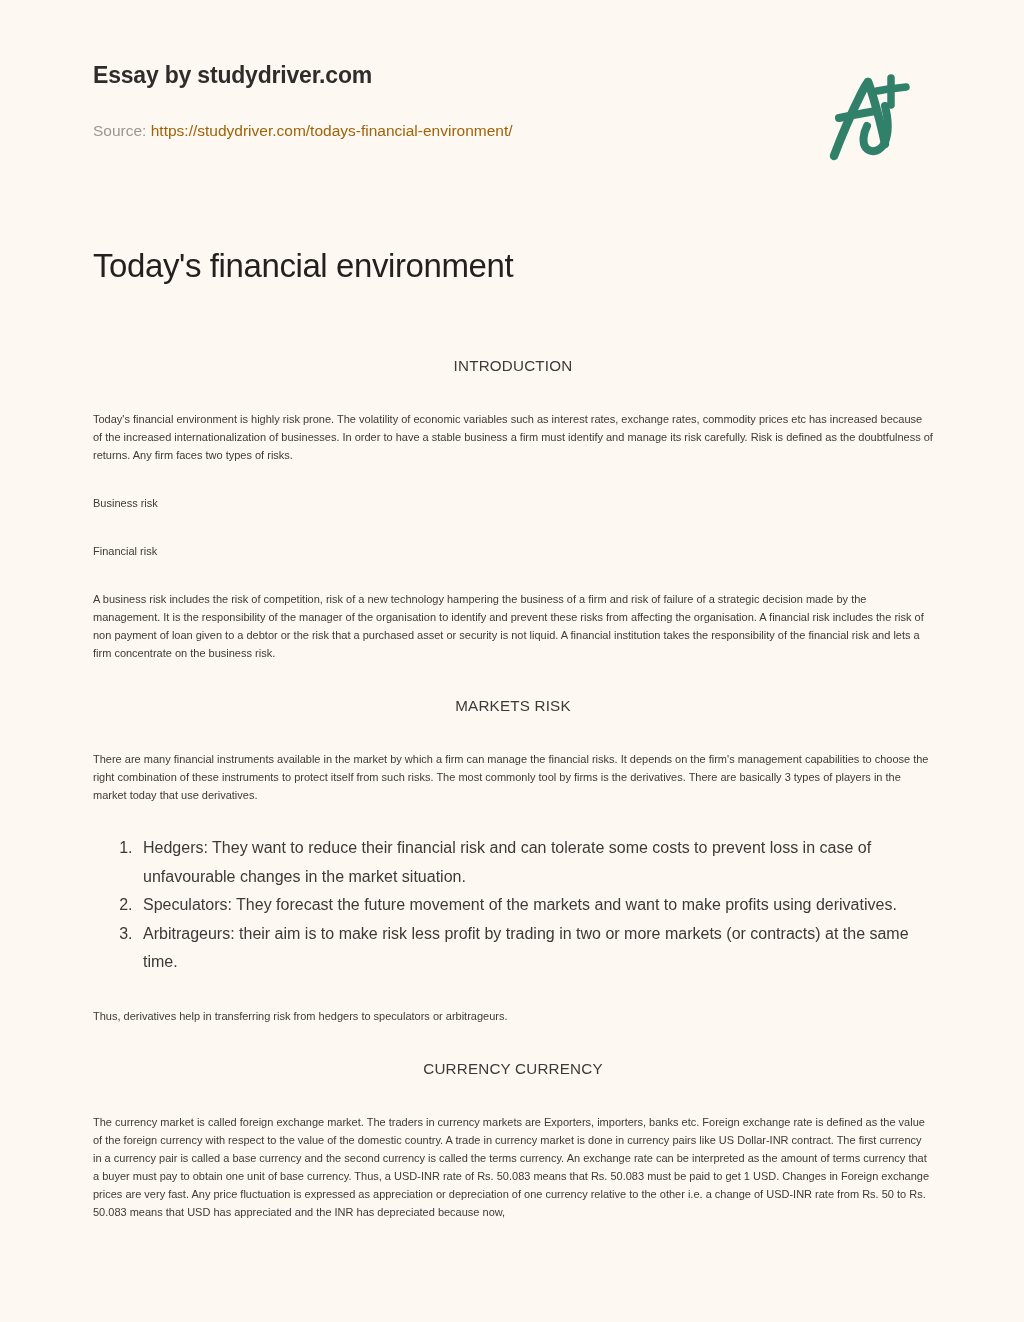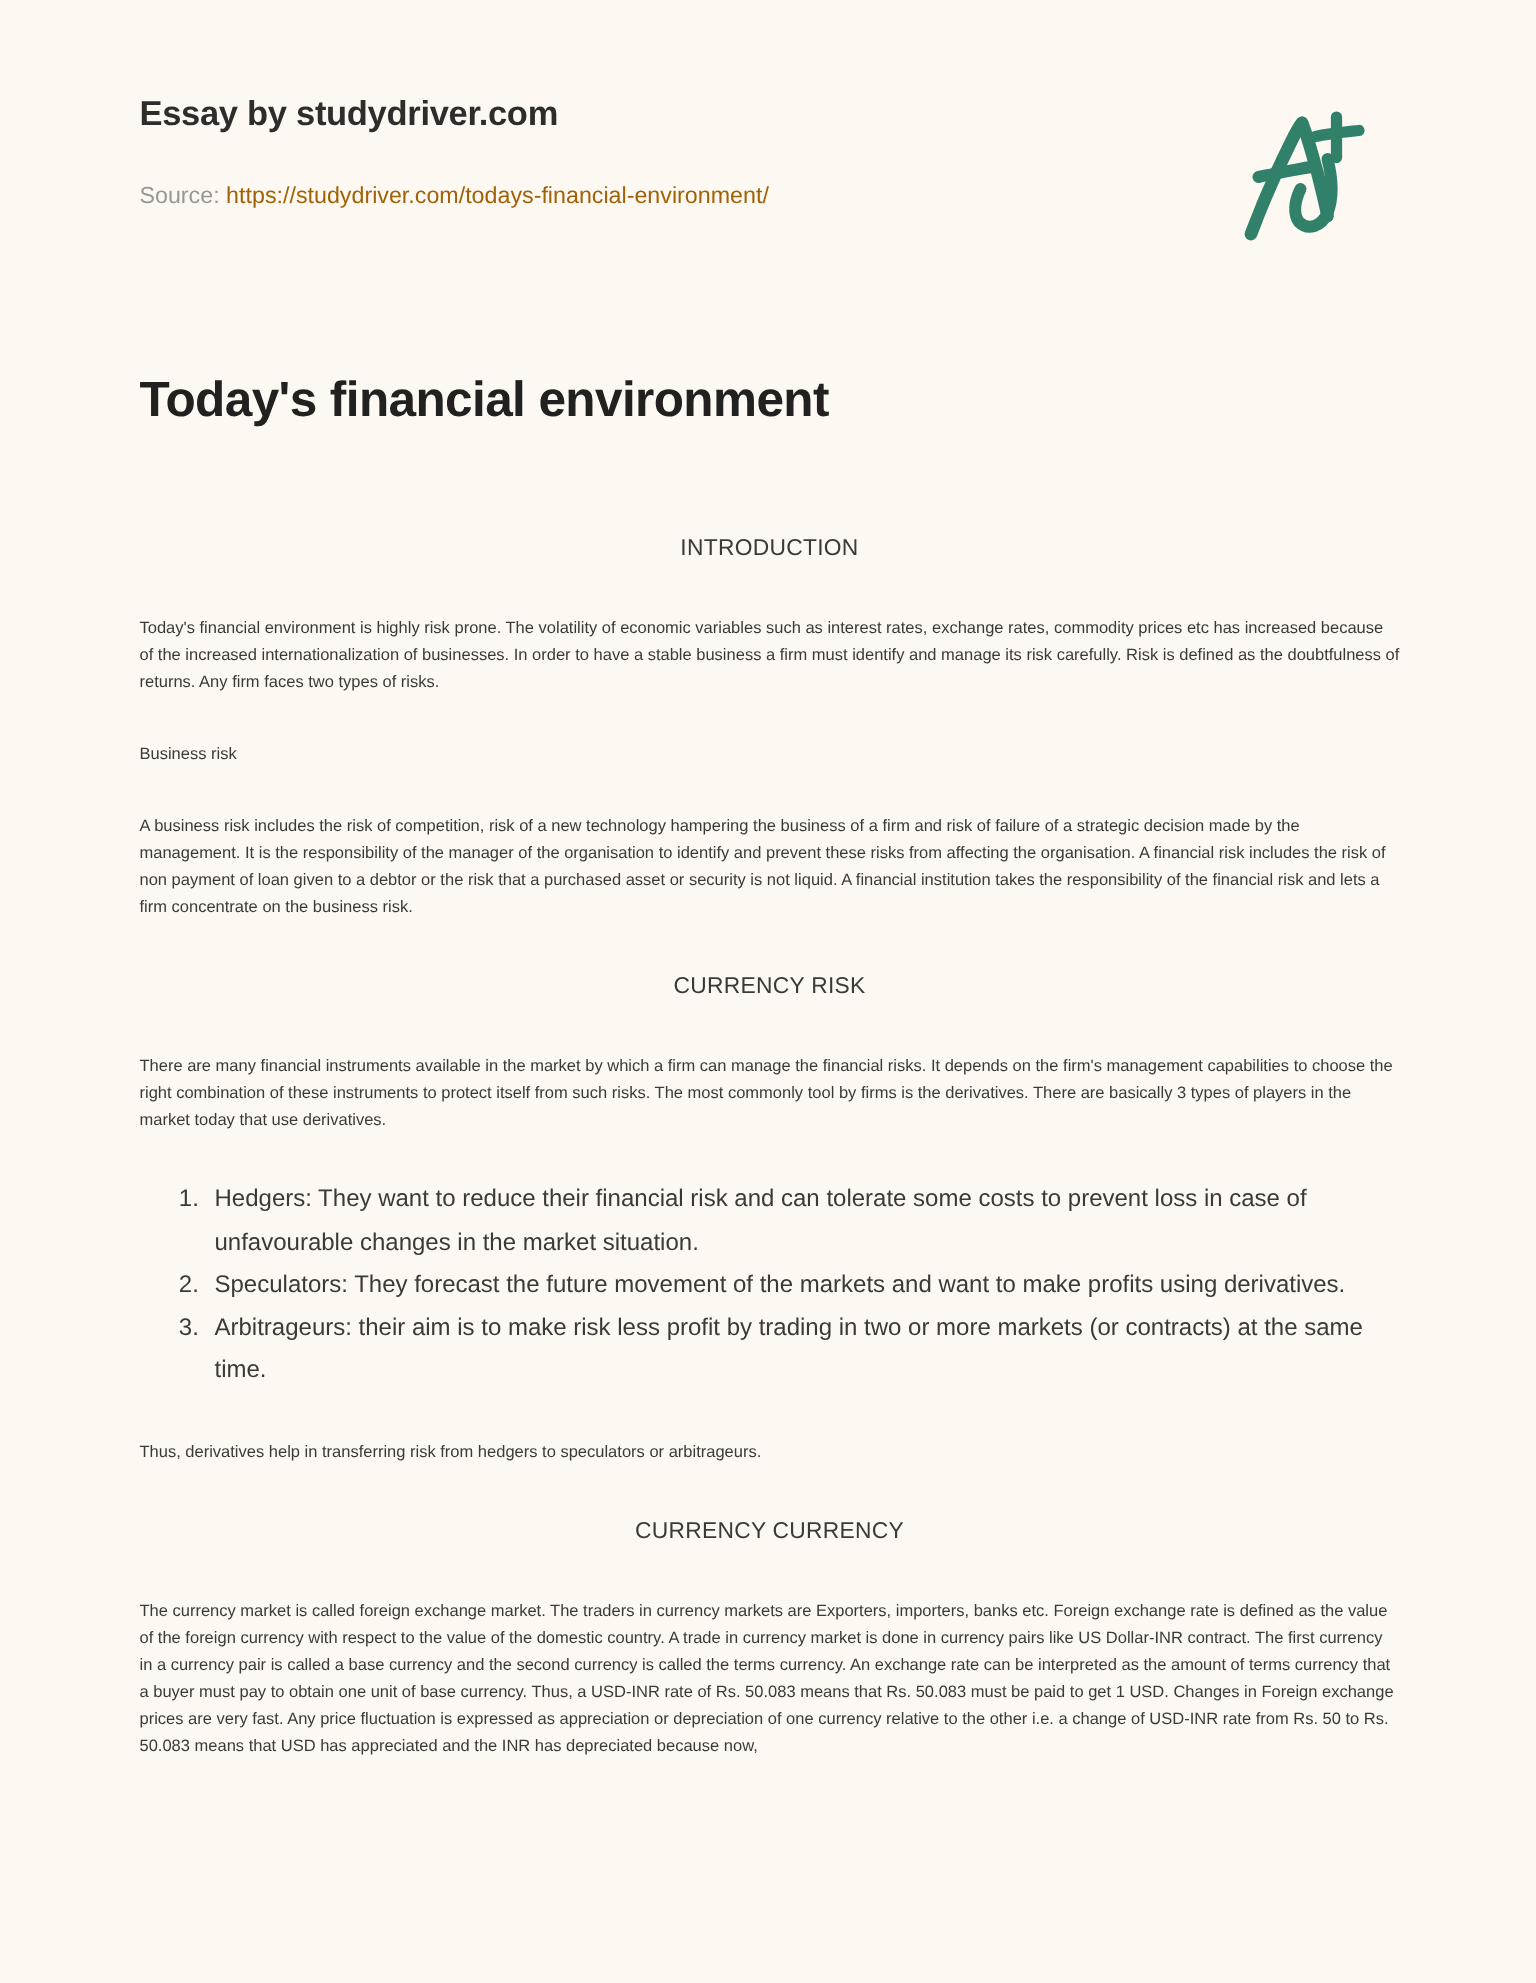--- a/index.html
+++ b/index.html
@@ -72,21 +72,21 @@
     width: 110px;
     height: 110px;
   }
 
   
   .doc-title {
     position: absolute;
     left: 93px;
     top: 247px;
     font-size: 33px;
-    font-weight: bold;
+    font-weight: normal;
     letter-spacing: -0.4px;
     color: #232120;
     margin: 0;
     white-space: nowrap;
   }
 
   
   .content {
     position: absolute;
     left: 93px;
@@ -166,24 +166,25 @@
   <h1 class="doc-title">Today's financial environment</h1>
 
   <div class="content">
 
     <p class="heading">INTRODUCTION</p>
 
     <p class="para">Today's financial environment is highly risk prone. The volatility of economic variables such as interest rates, exchange rates, commodity prices etc has increased because of the increased internationalization of businesses. In order to have a stable business a firm must identify and manage its risk carefully. Risk is defined as the doubtfulness of returns. Any firm faces two types of risks.</p>
 
     <p class="para">Business risk</p>
 
+    <p class="para">Financial risk</p>
 
     <p class="para">A business risk includes the risk of competition, risk of a new technology hampering the business of a firm and risk of failure of a strategic decision made by the management. It is the responsibility of the manager of the organisation to identify and prevent these risks from affecting the organisation. A financial risk includes the risk of non payment of loan given to a debtor or the risk that a purchased asset or security is not liquid. A financial institution takes the responsibility of the financial risk and lets a firm concentrate on the business risk.</p>
 
-    <p class="heading">CURRENCY RISK</p>
+    <p class="heading">MARKETS RISK</p>
 
     <p class="para">There are many financial instruments available in the market by which a firm can manage the financial risks. It depends on the firm's management capabilities to choose the right combination of these instruments to protect itself from such risks. The most commonly tool by firms is the derivatives. There are basically 3 types of players in the market today that use derivatives.</p>
 
     <ol class="numbered">
       <li>Hedgers: They want to reduce their financial risk and can tolerate some costs to prevent loss in case of unfavourable changes in the market situation.</li>
       <li>Speculators: They forecast the future movement of the markets and want to make profits using derivatives.</li>
       <li>Arbitrageurs: their aim is to make risk less profit by trading in two or more markets (or contracts) at the same time.</li>
     </ol>
 
     <p class="para">Thus, derivatives help in transferring risk from hedgers to speculators or arbitrageurs.</p>

